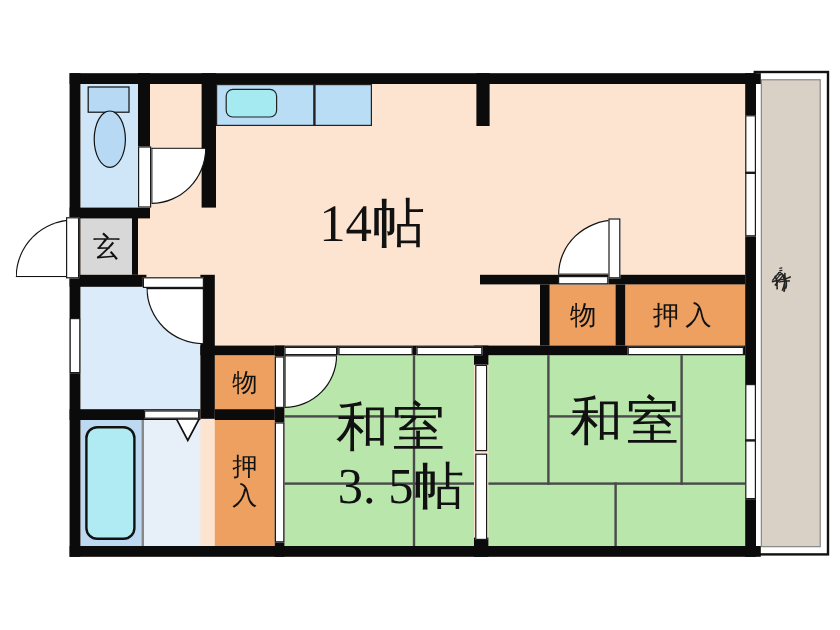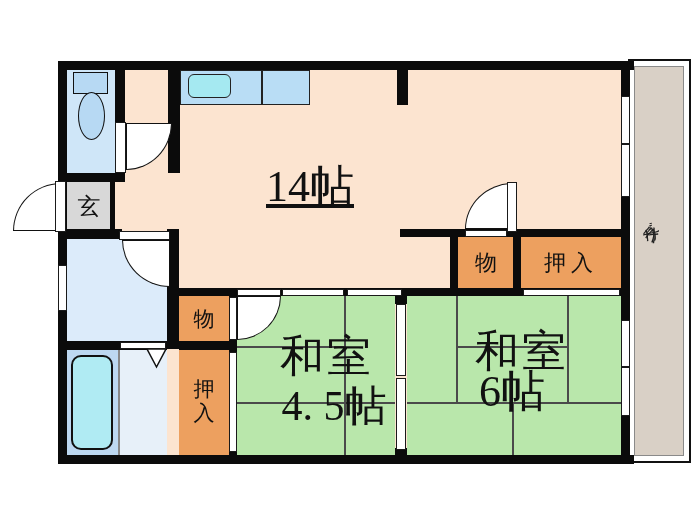--- a/index.html
+++ b/index.html
@@ -124,27 +124,26 @@
 
   <div class="tline" style="left:344px;top:296px;width:2px;height:159px;"></div>
   <div class="tline" style="left:237px;top:346px;width:108px;height:2px;"></div>
   <div class="tline" style="left:237px;top:402px;width:158px;height:2px;"></div>
   <div class="tline" style="left:456px;top:296px;width:2px;height:108px;"></div>
   <div class="tline" style="left:567px;top:296px;width:2px;height:108px;"></div>
   <div class="tline" style="left:457px;top:346px;width:111px;height:2px;"></div>
   <div class="tline" style="left:407px;top:402px;width:214px;height:2px;"></div>
   <div class="tline" style="left:512px;top:402px;width:2px;height:53px;"></div>
 
-  <div class="lbl" style="left:310px;top:187px;font-size:44px;text-decoration:underline;">14帖</div>
+  <div class="lbl" style="left:310px;top:187px;font-size:44px;">14帖</div>
 
   <div class="lbl" style="left:327px;top:357px;font-size:44px;letter-spacing:3px;">和室</div>
-  <div class="lbl" style="left:334px;top:406px;font-size:42px;">4. 5帖</div>
+  <div class="lbl" style="left:334px;top:406px;font-size:42px;">3. 5帖</div>
 
   <div class="lbl" style="left:522px;top:352px;font-size:44px;letter-spacing:3px;">和室</div>
-  <div class="lbl" style="left:512px;top:392px;font-size:44px;">6帖</div>
 
   <div class="lbl" style="left:89px;top:206px;font-size:23px;">玄</div>
 
   <div class="lbl" style="left:204px;top:319px;font-size:21px;">物</div>
   <div class="lbl vtext" style="left:204px;top:401px;font-size:21px;">押入</div>
   <div class="lbl" style="left:486px;top:263px;font-size:22px;">物</div>
   <div class="lbl" style="left:571px;top:263px;font-size:22px;letter-spacing:5px;">押入</div>
 
 </div>
 

